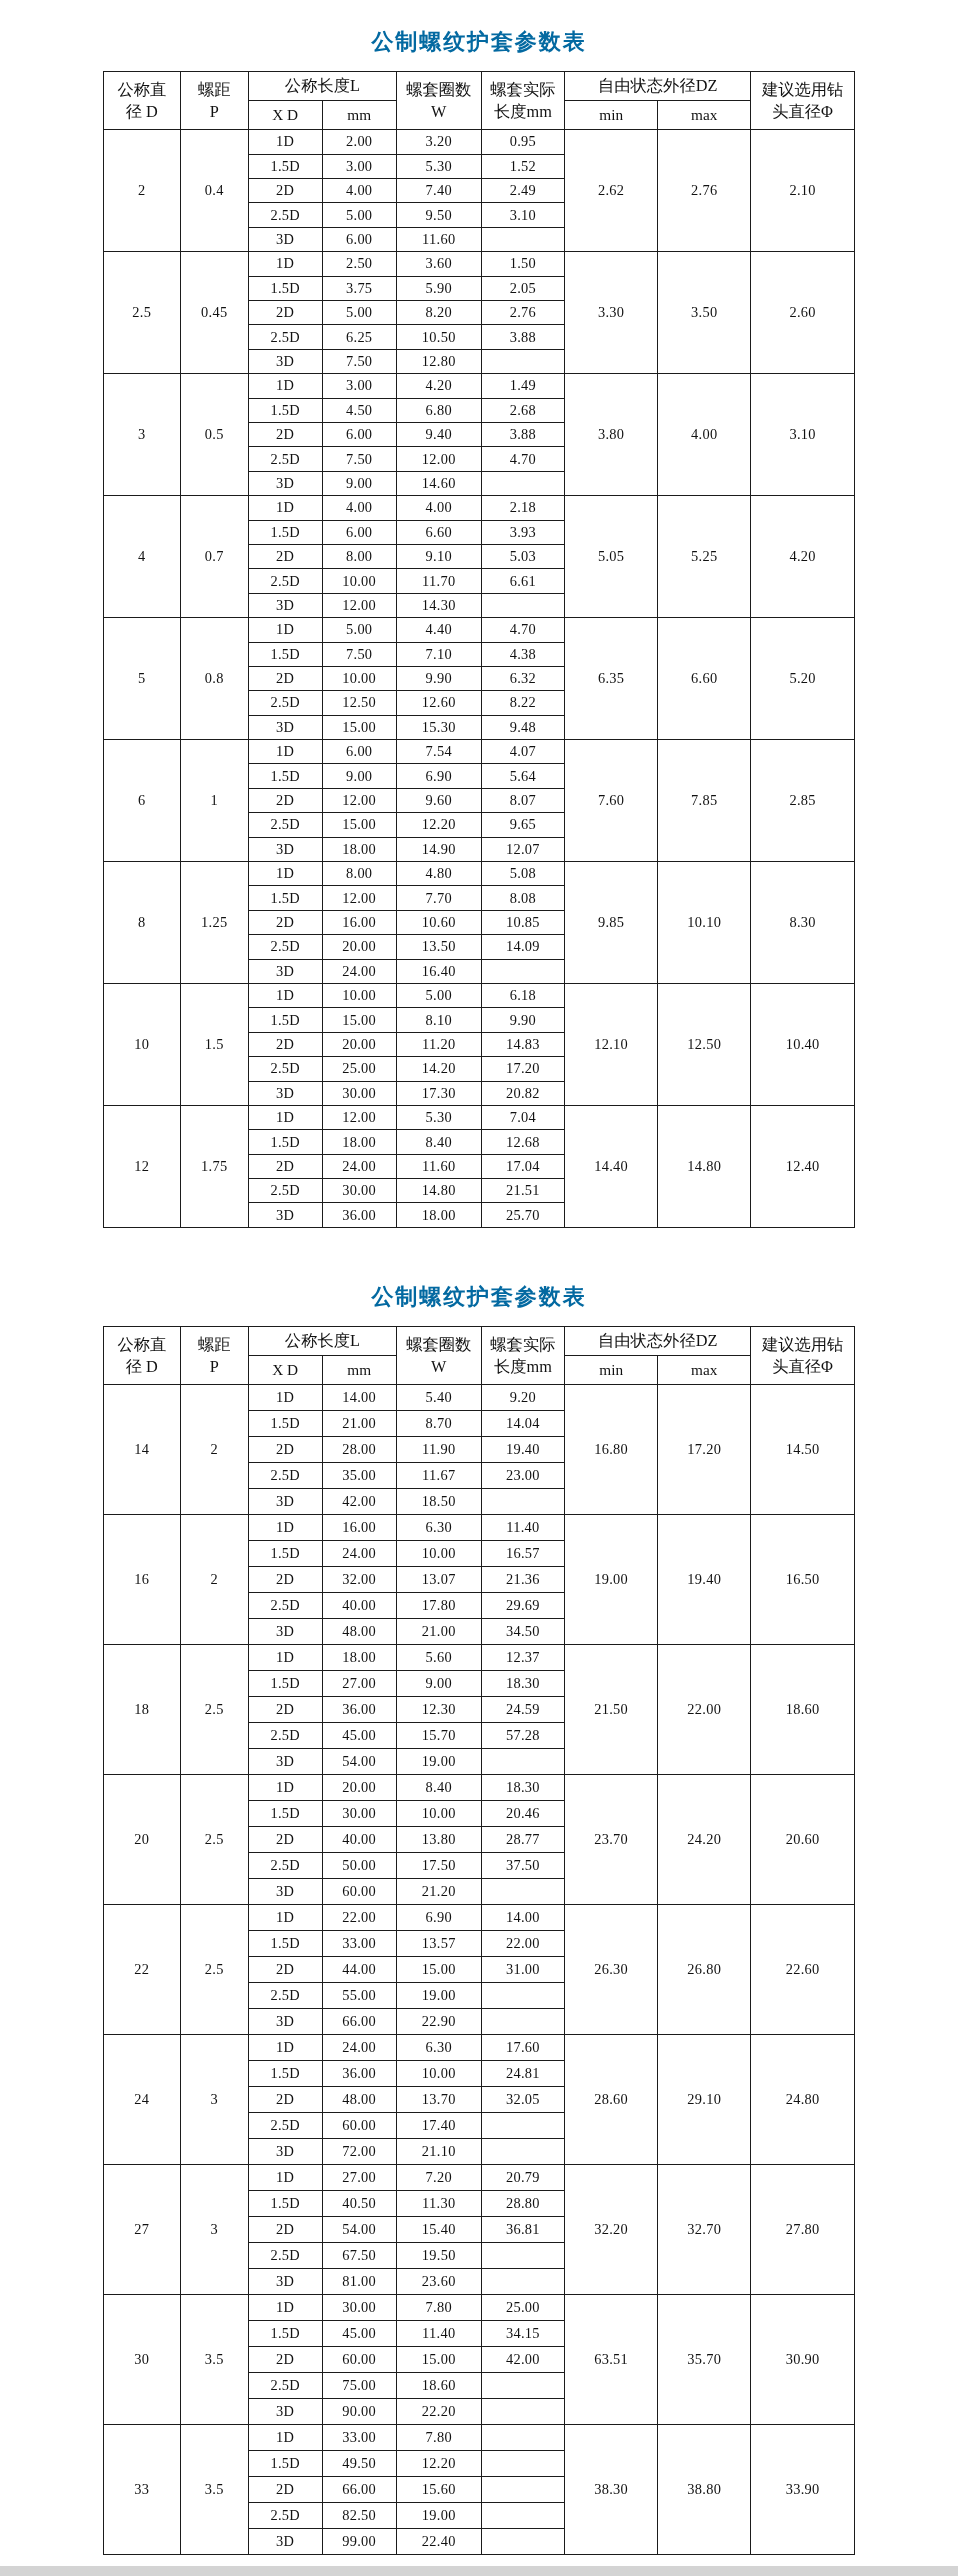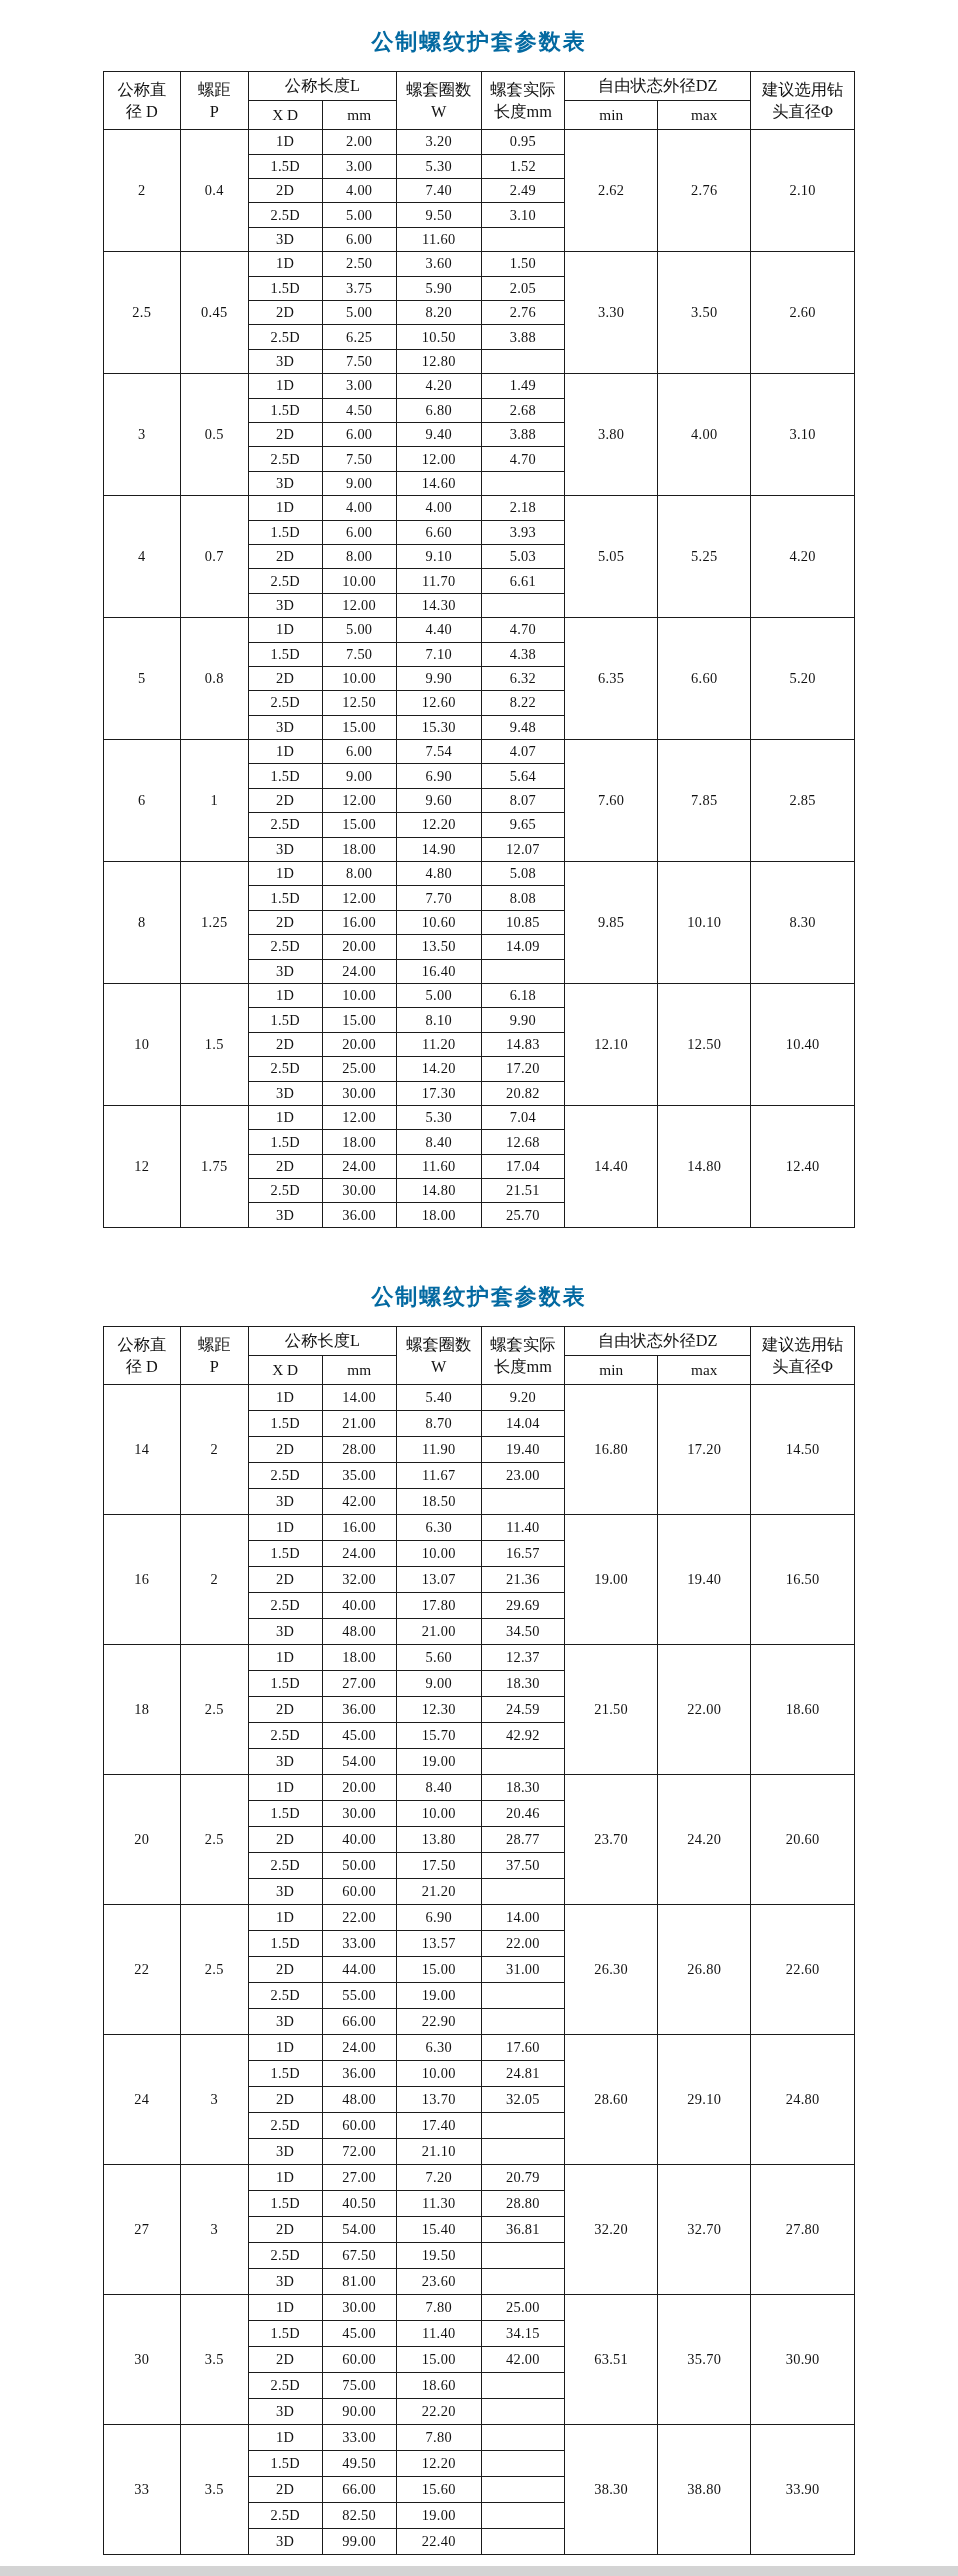--- a/index.html
+++ b/index.html
@@ -564,21 +564,21 @@
             <tr>
               <td>2D</td>
               <td>36.00</td>
               <td>12.30</td>
               <td>24.59</td>
             </tr>
             <tr>
               <td>2.5D</td>
               <td>45.00</td>
               <td>15.70</td>
-              <td>42.92</td>
+              <td>57.28</td>
             </tr>
             <tr>
               <td>3D</td>
               <td>54.00</td>
               <td>19.00</td>
               <td></td>
             </tr>
             <tr>
               <td rowspan="5">20</td>
               <td rowspan="5">2.5</td>

